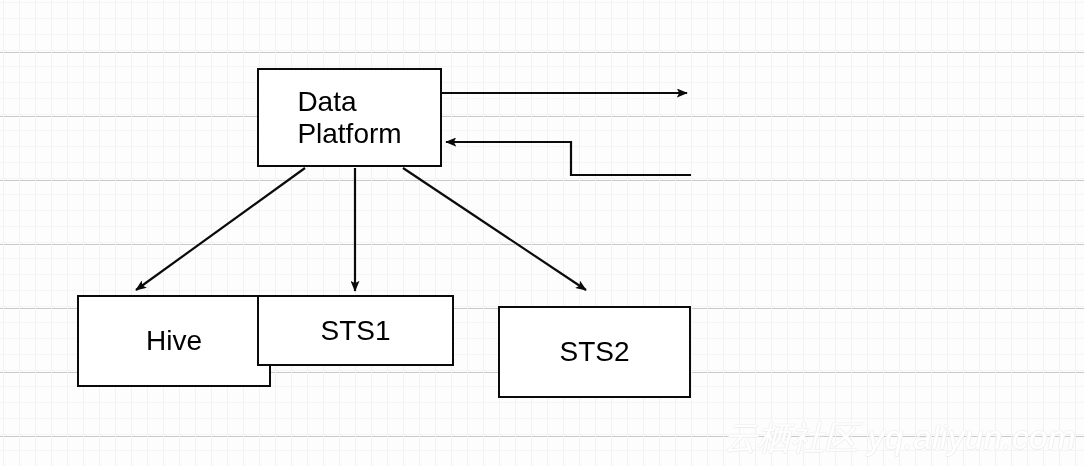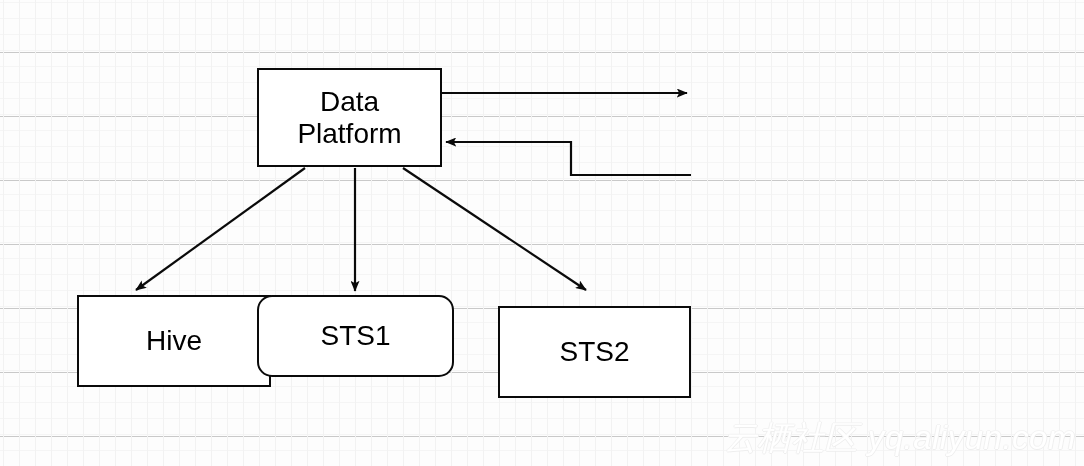--- a/index.html
+++ b/index.html
@@ -40,37 +40,36 @@
     height: 466px;
   }
   .node {
     position: absolute;
     box-sizing: border-box;
     background: #ffffff;
     border: 2px solid #0a0a0a;
     display: flex;
     align-items: center;
     justify-content: center;
-    text-align: center;
     color: #000000;
     font-family: "Liberation Sans", sans-serif;
     font-size: 28px;
     line-height: 1.14;
     letter-spacing: 0px;
     z-index: 3;
   }
   .node-label {
     display: block;
     white-space: pre-line;
     padding: 0 4px;
   }
   #node-data-platform { left: 257px; top: 68px;  width: 185px; height: 99px; }
   #node-proposer      { left: 691px; top: 55px;  width: 254px; height: 161px; }
   #node-hive          { left: 33px;  top: 295px; width: 194px; height: 92px; margin-left: 44px; }
-  #node-sts1          { left: 257px; top: 295px; width: 197px; height: 82px; border-radius: 15px; }
+  #node-sts1          { left: 257px; top: 295px; width: 197px; height: 71px; }
   #node-sts2          { left: 498px; top: 306px; width: 193px; height: 92px; }
 
   #watermark {
     position: absolute;
     left: 724px;
     top: 417px;
     width: 352px;
     height: 42px;
     font-family: "Liberation Sans", sans-serif;
     font-size: 33px;

